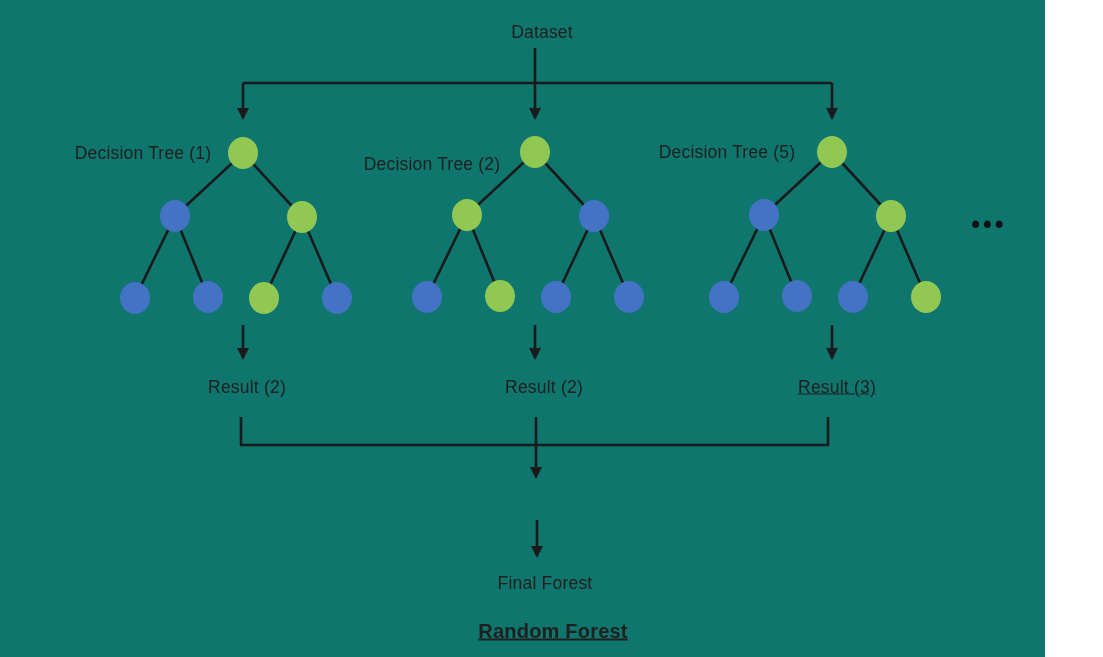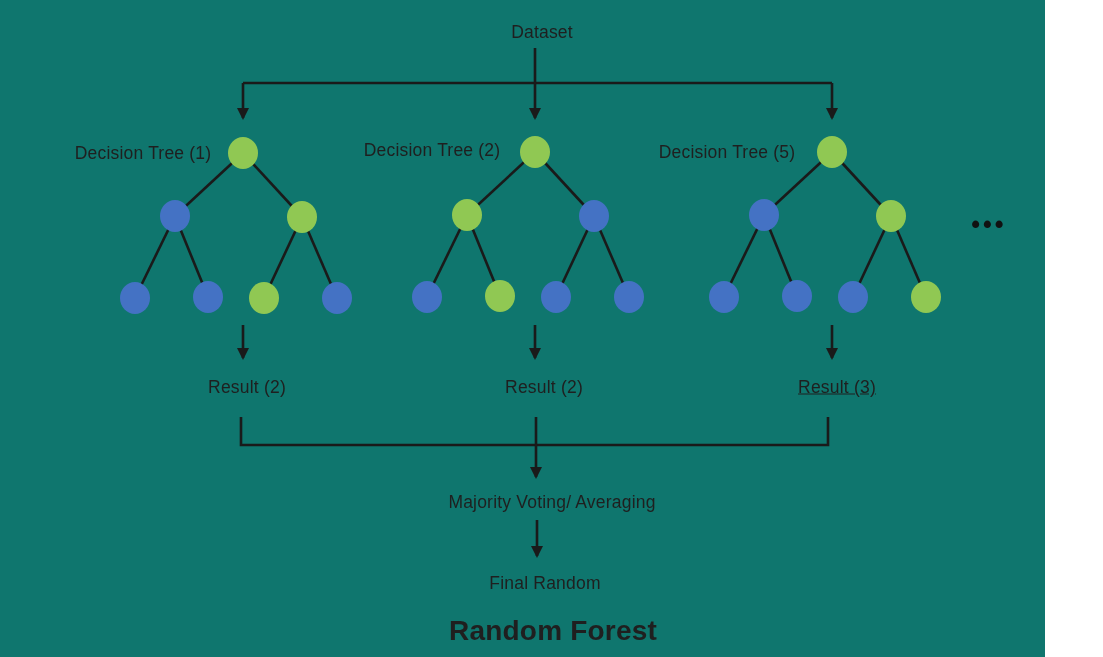--- a/index.html
+++ b/index.html
@@ -18,21 +18,22 @@
   .lbl{
     position:absolute;
     transform:translate(-50%,-50%);
     font-size:17.5px;
     color:var(--text-color);
     white-space:nowrap;
     letter-spacing:.2px;
   }
   .title{
     font-weight:bold;
-    font-size:28px;
+    font-size:20px;
+    text-decoration:underline;
   }
   .ellipsis{
     font-size:25px;
     font-weight:bold;
     letter-spacing:3px;
     color:#111111;
   }
   #diagram-svg{
     position:absolute;
     left:0; top:0;
@@ -117,26 +118,25 @@
     <line class="connector" x1="832" y1="325" x2="832" y2="358" marker-end="url(#arrowhead)"></line>
 
     <path class="connector" d="M241,417 L241,445 L828,445 L828,417"></path>
     <line class="connector" x1="536" y1="417" x2="536" y2="477" marker-end="url(#arrowhead)"></line>
     <line class="connector" x1="537" y1="520" x2="537" y2="556" marker-end="url(#arrowhead)"></line>
   </svg>
 
   <div class="lbl" style="left:542px; top:32px;">Dataset</div>
 
   <div class="lbl" style="left:143px; top:153px;">Decision Tree (1)</div>
-  <div class="lbl" style="left:432px; top:150px;">Decision Tree (2)</div>
+  <div class="lbl" style="left:432px; top:164px;">Decision Tree (2)</div>
   <div class="lbl" style="left:727px; top:152px;">Decision Tree (5)</div>
 
   <div class="lbl ellipsis" style="left:989px; top:224px;">•••</div>
 
   <div class="lbl" style="left:247px; top:387px;">Result (2)</div>
   <div class="lbl" style="left:544px; top:387px;">Result (2)</div>
   <div class="lbl" style="left:837px; top:387px;text-decoration:underline;">Result (3)</div>
 
-  <div class="lbl" style="left:552px; top:502px;">Majority Voting/ Averaging</div>
-  <div class="lbl" style="left:545px; top:583px;">Final Random</div>
+  <div class="lbl" style="left:545px; top:583px;">Final Forest</div>
   <div class="lbl title" style="left:553px; top:631px;">Random Forest</div>
 
 </div>
 
 </body></html>

